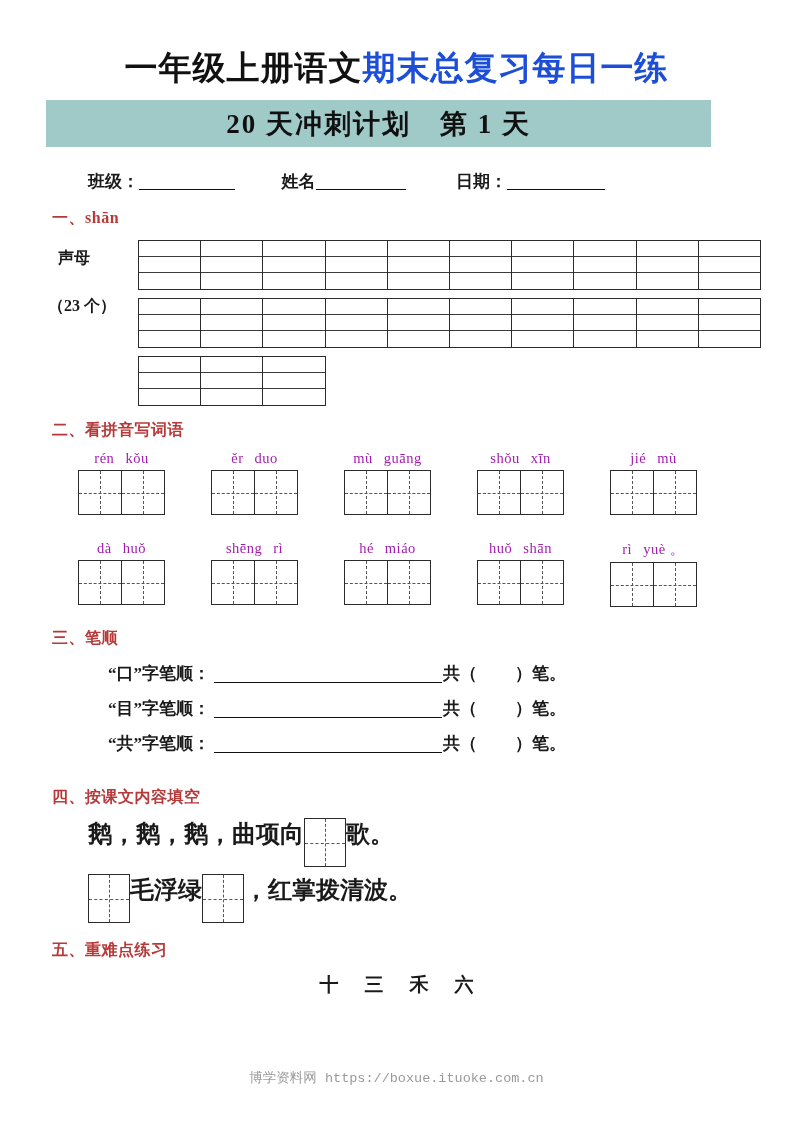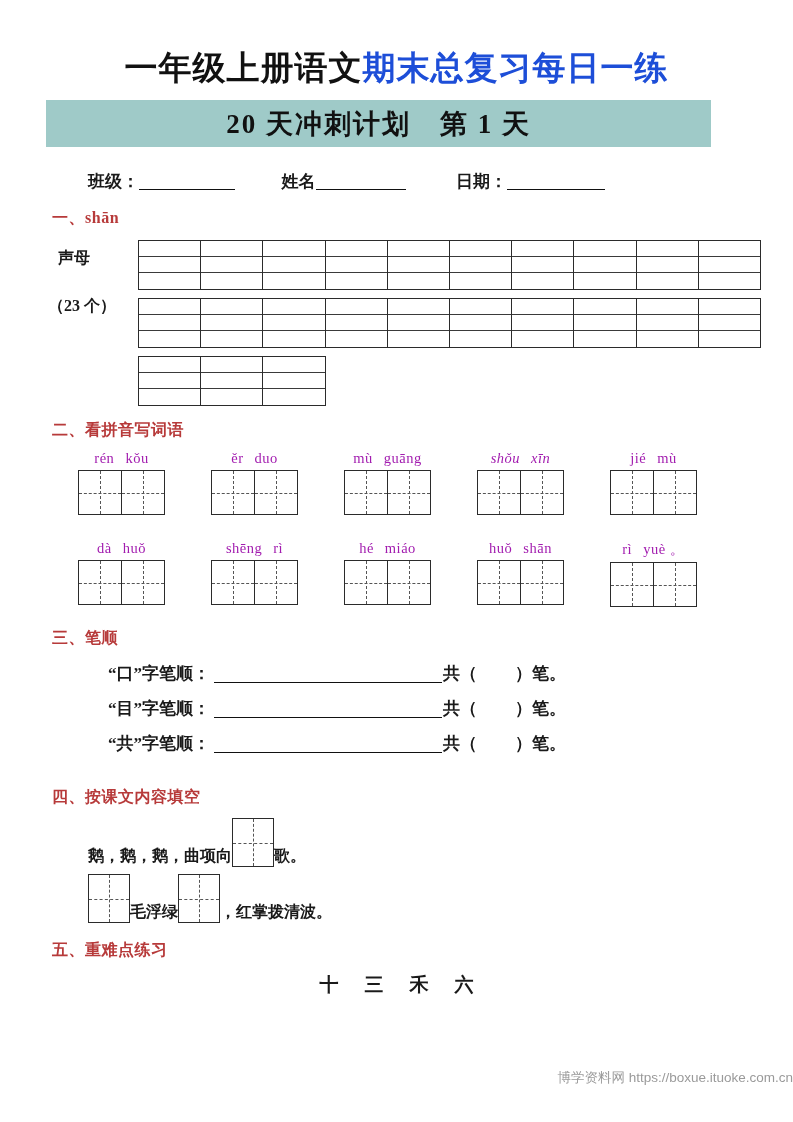--- a/index.html
+++ b/index.html
@@ -169,25 +169,25 @@
     width: 228px;
     border-bottom: 1.4px solid #111;
     height: 15px;
     margin: 0 1px 2px 4px;
   }
   .paren-gap { display: inline-block; width: 38px; }
 
   
   .poem-line {
     position: absolute;
-    font-size: 16px;
-    font-weight: bold;
-    white-space: nowrap;
-    display: flex;
-    align-items: flex-end;
+    font-size: 24px;
+    font-weight: bold;
+    white-space: nowrap;
+    display: flex;
+    align-items: flex-start;
   }
   .poem-line .p-tzg .tzg-cell { width: 41px; height: 47px; }
   .poem-line .p-tzg { margin: 0 0px; }
 
   
   .hanzi-row {
     position: absolute;
     top: 972px;
     left: 0;
     width: 793px;
@@ -215,24 +215,24 @@
   }
   .o-tzg .tzg-cell { width: 46px; height: 46px; }
   .order-spacer { width: 78px; }
 
   
   .footer {
     position: absolute;
     top: 1069px;
     left: 0;
     width: 793px;
-    text-align: right;
+    text-align: center;
     font-size: 13.5px;
     color: #9a9a9a;
-    font-family: Liberation Sans, sans-serif;
+    font-family: Liberation Mono, monospace;
     white-space: nowrap;
   }
 </style>
 </head>
 <body>
 
 <div class="title-row">
   <span class="title-black">一年级上册语文</span><span class="title-red">期末总复习每日一练</span>
 </div>
 
@@ -300,21 +300,21 @@
         <span class="tzg-cell"></span>
       </div>
     </div>
     <div class="word-group" style="top: 450px; left: 344px;">
       <div class="word-py"><span>mù</span><span class="sp"></span><span>guāng</span></div>
       <div class="tzg w-tzg">
         <span class="tzg-cell"></span>
         <span class="tzg-cell"></span>
       </div>
     </div>
-    <div class="word-group" style="top: 450px; left: 477px; font-style: italic;">
+    <div class="word-group" style="top: 450px; left: 477px;">
       <div class="word-py"><span>shǒu</span><span class="sp"></span><span>xīn</span></div>
       <div class="tzg w-tzg">
         <span class="tzg-cell"></span>
         <span class="tzg-cell"></span>
       </div>
     </div>
     <div class="word-group" style="top: 450px; left: 610px;">
       <div class="word-py"><span>jié</span><span class="sp"></span><span>mù</span></div>
       <div class="tzg w-tzg">
         <span class="tzg-cell"></span>

